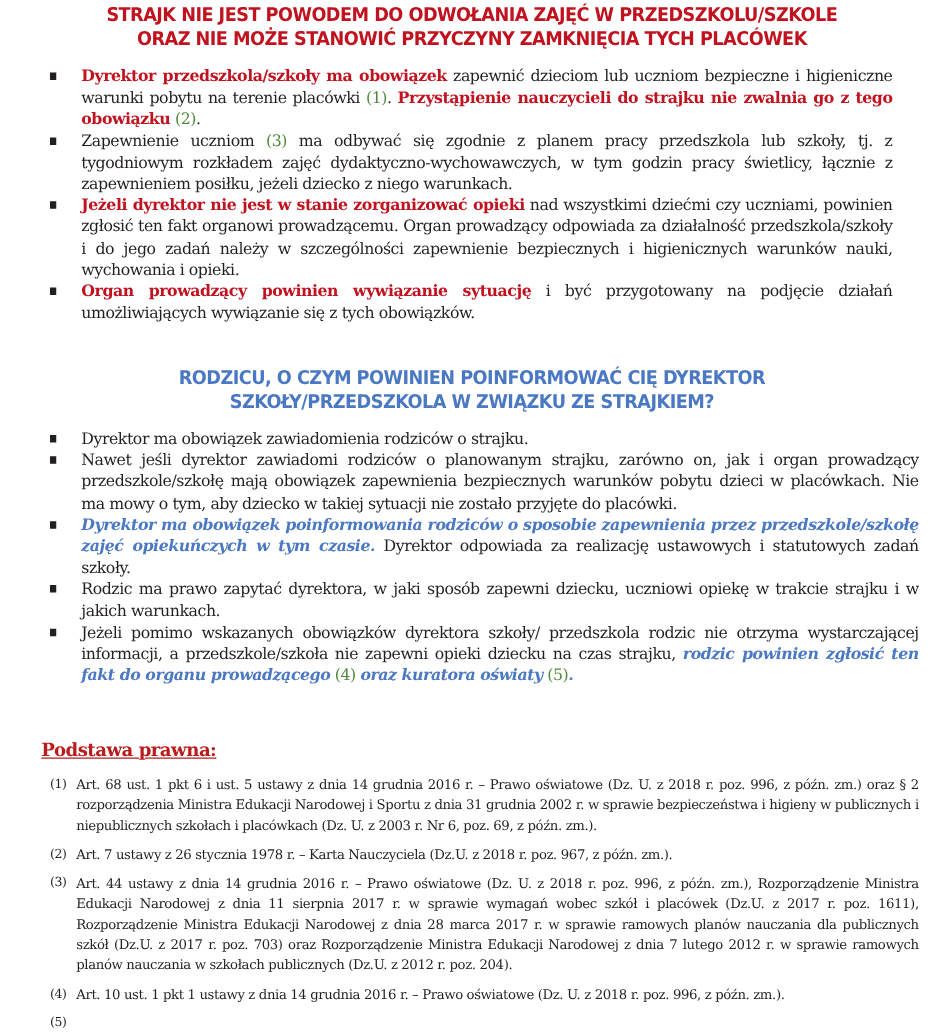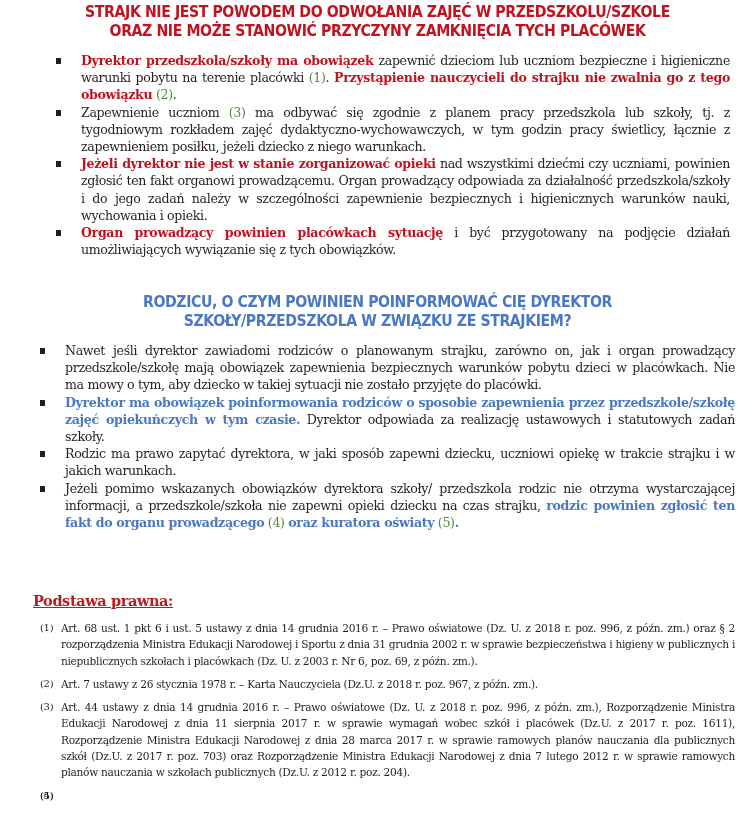--- a/index.html
+++ b/index.html
@@ -32,21 +32,21 @@
       font-size: 12.6px;
       line-height: 17.2px;
       text-align: justify;
       letter-spacing: -0.35px;
     }
     ul.bullets li .sq {
       position: absolute; left: 40px; top: 6px;
       width: 5px; height: 6px; background: #231f20;
     }
     .b-red { color: #c1121f; font-weight: bold; }
-    .b-blue { color: #4a78c2; font-weight: bold; }
+    .b-blue { color: #4a78c2; font-weight: bold; font-style: italic; }
     .ref { color: #4e8a3a; }
 
     .legal-title {
       position: absolute; left: 33px;
       font-family: "DejaVu Serif", serif;
       font-weight: bold;
       color: #b91c1c;
       font-size: 14.5px;
       text-decoration: underline;
       letter-spacing: -0.4px;
@@ -71,43 +71,43 @@
 </head>
 <body>
 
 <div class="page">
 
   <h1 class="title red" style="position:absolute; left:0; width:755px; top:3px;">
     <span class="title-line">STRAJK NIE JEST POWODEM DO ODWOŁANIA ZAJĘĆ W PRZEDSZKOLU/SZKOLE</span>
     <span class="title-line">ORAZ NIE MOŻE STANOWIĆ PRZYCZYNY ZAMKNIĘCIA TYCH PLACÓWEK</span>
   </h1>
 
-  <ul class="bullets" id="s1-list" style="position:absolute; left:16px; width:734px; top:52px;">
+  <ul class="bullets" id="s1-list" style="position:absolute; left:0; width:734px; top:52px;">
       <li><span class="sq"></span><span class="b-red">Dyrektor przedszkola/szkoły ma obowiązek</span><span> zapewnić dzieciom lub uczniom bezpieczne i higieniczne warunki pobytu na terenie placówki </span><span class="ref">(1)</span><span>. </span><span class="b-red">Przystąpienie nauczycieli do strajku nie zwalnia go z tego obowiązku</span><span> </span><span class="ref">(2)</span><span>.</span></li>
       <li><span class="sq"></span><span>Zapewnienie uczniom </span><span class="ref">(3)</span><span> ma odbywać się zgodnie z planem pracy przedszkola lub szkoły, tj. z tygodniowym rozkładem zajęć dydaktyczno-wychowawczych, w tym godzin pracy świetlicy, łącznie z zapewnieniem posiłku, jeżeli dziecko z niego warunkach.</span></li>
       <li><span class="sq"></span><span class="b-red">Jeżeli dyrektor nie jest w stanie zorganizować opieki</span><span> nad wszystkimi dziećmi czy uczniami, powinien zgłosić ten fakt organowi prowadzącemu. Organ prowadzący odpowiada za działalność przedszkola/szkoły i do jego zadań należy w szczególności zapewnienie bezpiecznych i higienicznych warunków nauki, wychowania i opieki.</span></li>
-      <li><span class="sq"></span><span class="b-red">Organ prowadzący powinien placówkach sytuację</span><span> i być przygotowany na podjęcie działań umożliwiających wywiązanie się z tych obowiązków.</span></li>
+      <li><span class="sq"></span><span class="b-red">Organ prowadzący powinien wywiązanie sytuację</span><span> i być przygotowany na podjęcie działań umożliwiających wywiązanie się z tych obowiązków.</span></li>
     </ul>
 
   <h2 class="title blue" style="position:absolute; left:0; width:755px; top:293px;">
     <span class="title-line">RODZICU, O CZYM POWINIEN POINFORMOWAĆ CIĘ DYREKTOR</span>
     <span class="title-line">SZKOŁY/PRZEDSZKOLA W ZWIĄZKU ZE STRAJKIEM?</span>
   </h2>
 
   <ul class="bullets" id="s2-list" style="position:absolute; left:0; width:755px; top:342px;">
-      <li><span class="sq"></span></li>
+      <li><span class="sq"></span><span>Dyrektor ma obowiązek zawiadomienia rodziców o strajku.</span></li>
       <li><span class="sq"></span><span>Nawet jeśli dyrektor zawiadomi rodziców o planowanym strajku, zarówno on, jak i organ prowadzący przedszkole/szkołę mają obowiązek zapewnienia bezpiecznych warunków pobytu dzieci w placówkach. Nie ma mowy o tym, aby dziecko w takiej sytuacji nie zostało przyjęte do placówki.</span></li>
       <li><span class="sq"></span><span class="b-blue">Dyrektor ma obowiązek poinformowania rodziców o sposobie zapewnienia przez przedszkole/szkołę zajęć opiekuńczych w tym czasie.</span><span> Dyrektor odpowiada za realizację ustawowych i statutowych zadań szkoły.</span></li>
       <li><span class="sq"></span><span>Rodzic ma prawo zapytać dyrektora, w jaki sposób zapewni dziecku, uczniowi opiekę w trakcie strajku i w jakich warunkach.</span></li>
       <li><span class="sq"></span><span>Jeżeli pomimo wskazanych obowiązków dyrektora szkoły/ przedszkola rodzic nie otrzyma wystarczającej informacji, a przedszkole/szkoła nie zapewni opieki dziecku na czas strajku, </span><span class="b-blue">rodzic powinien zgłosić ten fakt do organu prowadzącego</span><span> </span><span class="ref">(4)</span><span> </span><span class="b-blue">oraz kuratora oświaty</span><span> </span><span class="ref">(5)</span><span class="b-blue">.</span></li>
     </ul>
 
   <h3 class="legal-title" style="top:592px;">Podstawa prawna:</h3>
 
   <ol class="legal" id="legal-list" style="position:absolute; left:0; width:755px; top:620px;">
       <li><span class="num">(1)</span><span>Art. 68 ust. 1 pkt 6 i ust. 5 ustawy z dnia 14 grudnia 2016 r. – Prawo oświatowe (Dz. U. z 2018 r. poz. 996, z późn. zm.) oraz § 2 rozporządzenia Ministra Edukacji Narodowej i Sportu z dnia 31 grudnia 2002 r. w sprawie bezpieczeństwa i higieny w publicznych i niepublicznych szkołach i placówkach (Dz. U. z 2003 r. Nr 6, poz. 69, z późn. zm.).</span></li>
       <li><span class="num">(2)</span><span>Art. 7 ustawy z 26 stycznia 1978 r. – Karta Nauczyciela (Dz.U. z 2018 r. poz. 967, z późn. zm.).</span></li>
       <li><span class="num">(3)</span><span>Art. 44 ustawy z dnia 14 grudnia 2016 r. – Prawo oświatowe (Dz. U. z 2018 r. poz. 996, z późn. zm.), Rozporządzenie Ministra Edukacji Narodowej z dnia 11 sierpnia 2017 r. w sprawie wymagań wobec szkół i placówek (Dz.U. z 2017 r. poz. 1611), Rozporządzenie Ministra Edukacji Narodowej z dnia 28 marca 2017 r. w sprawie ramowych planów nauczania dla publicznych szkół (Dz.U. z 2017 r. poz. 703) oraz Rozporządzenie Ministra Edukacji Narodowej z dnia 7 lutego 2012 r. w sprawie ramowych planów nauczania w szkołach publicznych (Dz.U. z 2012 r. poz. 204).</span></li>
-      <li><span class="num">(4)</span></li>
+      <li><span class="num">(4)</span><span>Art. 10 ust. 1 pkt 1 ustawy z dnia 14 grudnia 2016 r. – Prawo oświatowe (Dz. U. z 2018 r. poz. 996, z późn. zm.).</span></li>
       <li><span class="num">(5)</span></li>
     </ol>
 
 </div>
 
 </body></html>

